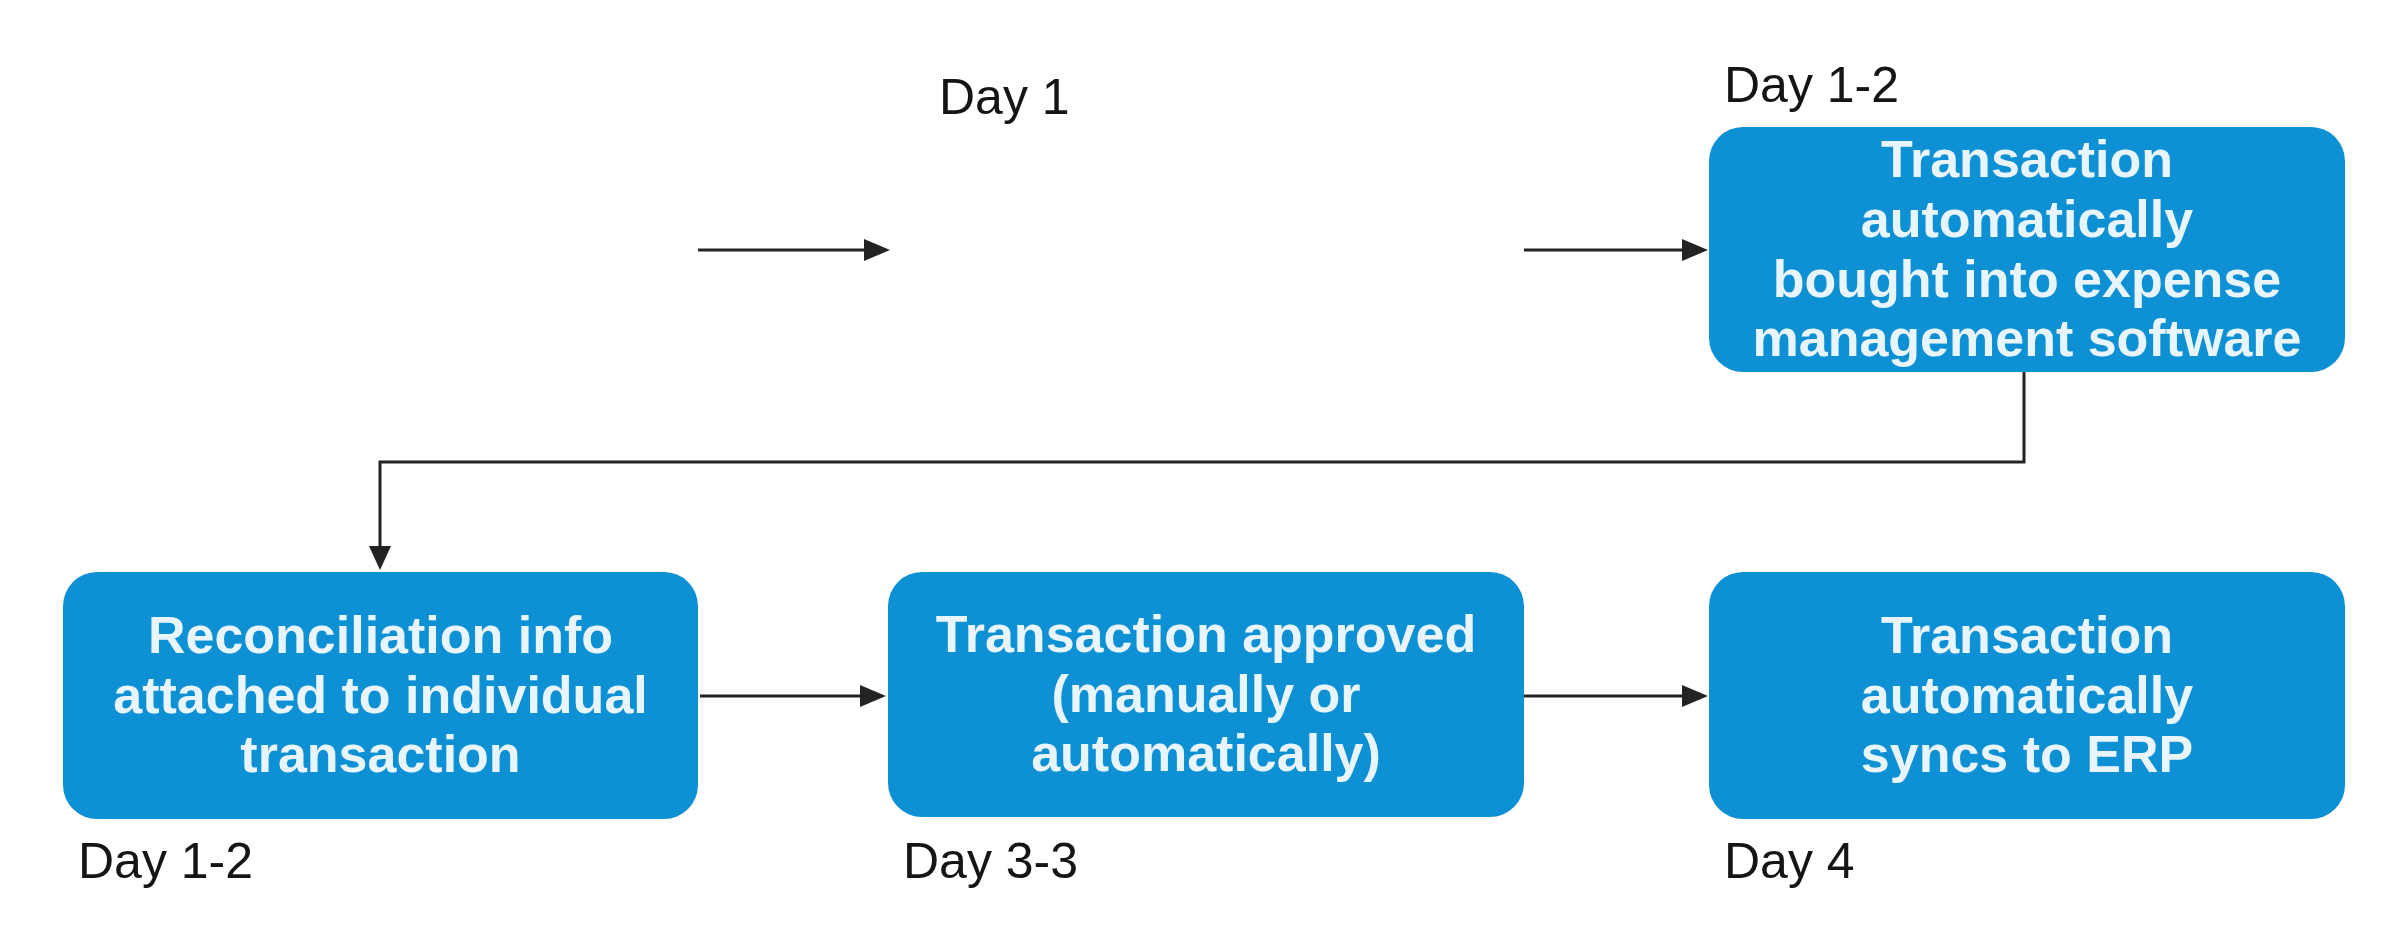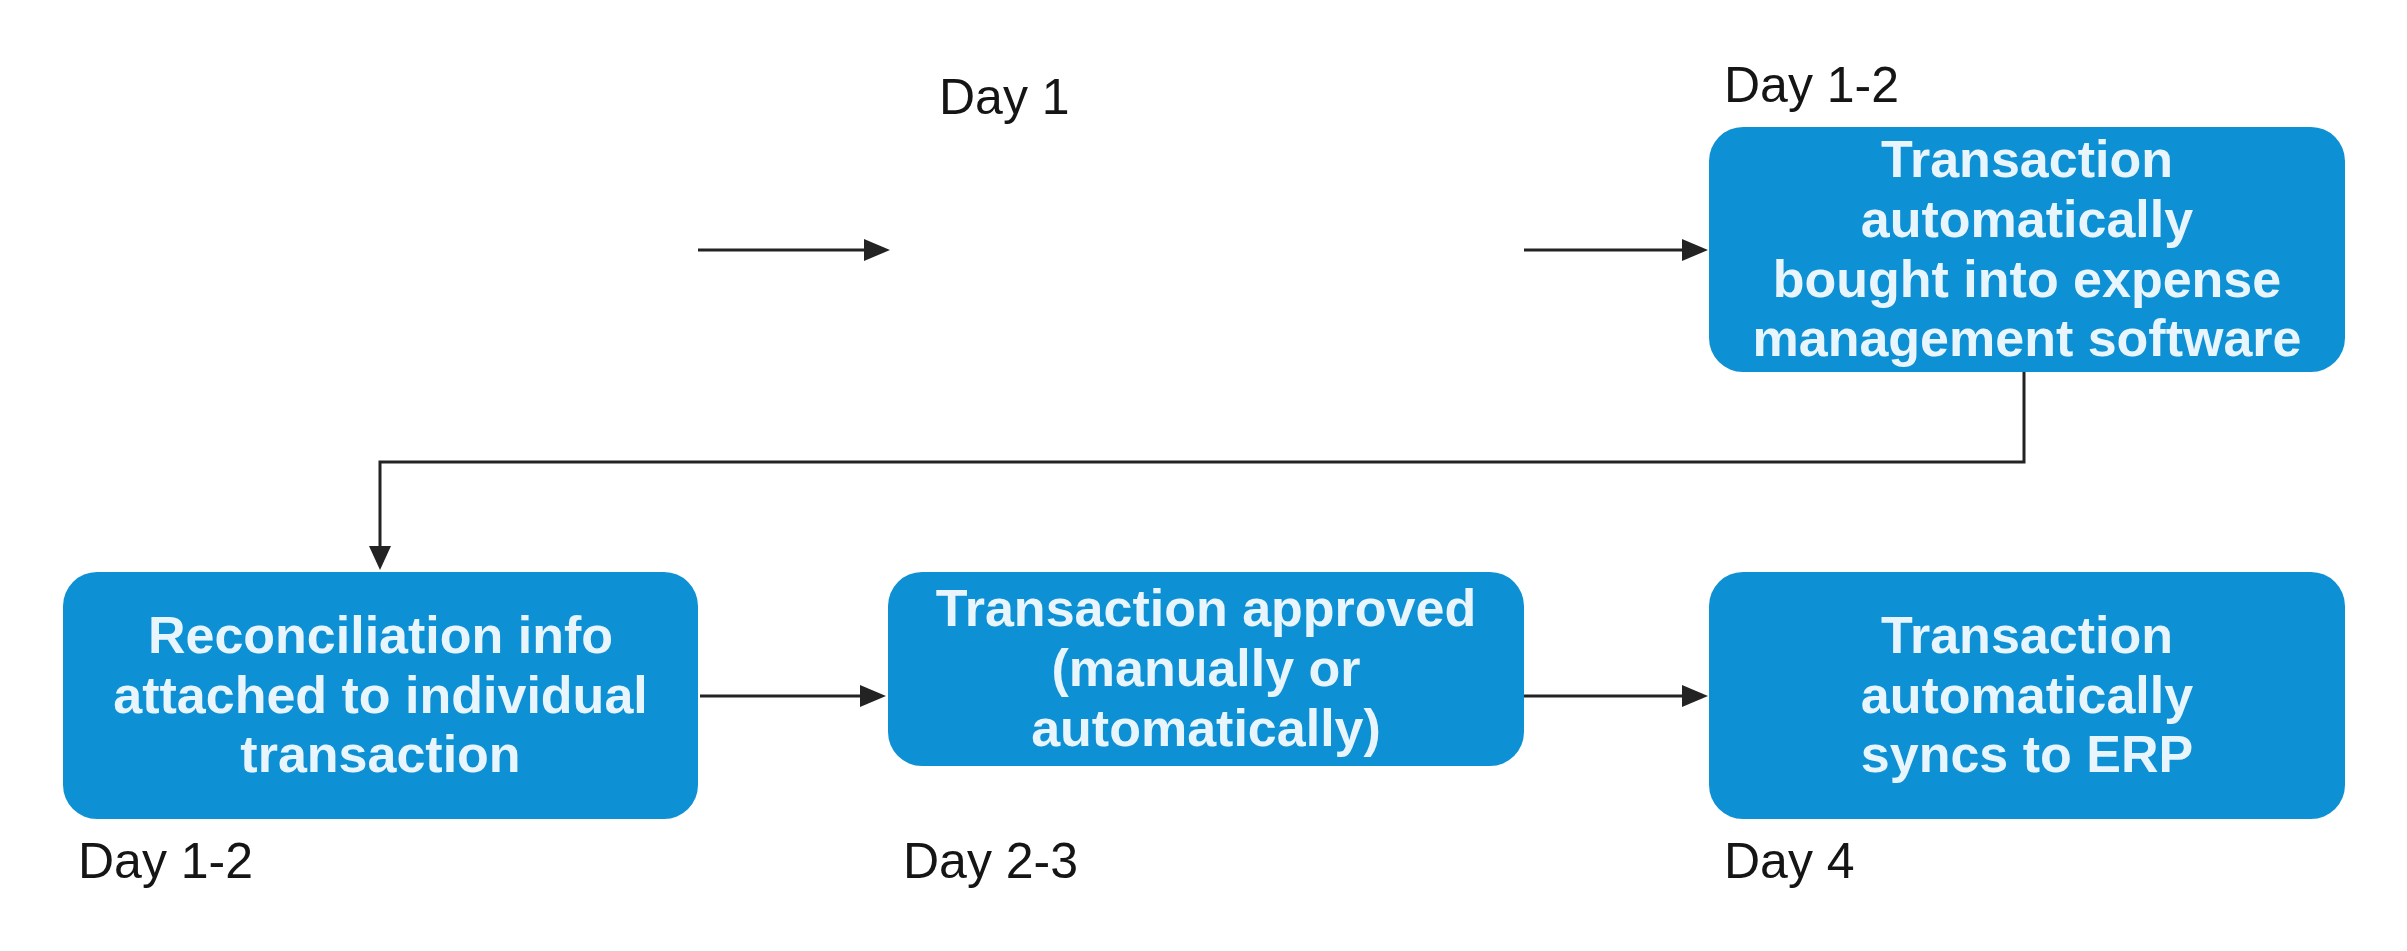--- a/index.html
+++ b/index.html
@@ -43,21 +43,21 @@
     font-weight: 700;
     line-height: 1.15;
     white-space: pre-line;
     padding: 0 8px;
     box-sizing: border-box;
   }
   .n1 { left: 63px;   top: 127px; width: 635px; height: 245px; }
   .n2 { left: 888px;  top: 127px; width: 636px; height: 245px; }
   .n3 { left: 1709px; top: 127px; width: 636px; height: 245px; }
   .n4 { left: 63px;   top: 572px; width: 635px; height: 247px; }
-  .n5 { left: 888px;  top: 572px; width: 636px; height: 194px; }
+  .n5 { left: 888px;  top: 572px; width: 636px; height: 245px; }
   .n6 { left: 1709px; top: 572px; width: 636px; height: 247px; }
   .day-label {
     position: absolute;
     color: var(--label, #151515);
     font-size: 50px;
     font-weight: 400;
     line-height: 1;
     white-space: nowrap;
   }
   .lab-top-2 { left: 903px;  top: 72px; margin-left: 36px; }
@@ -103,16 +103,16 @@
   <div class="node n4">Reconciliation info
 attached to individual
 transaction</div>
   <div class="node n5">Transaction approved
 (manually or
 automatically)</div>
   <div class="node n6">Transaction automatically
 syncs to ERP</div>
 
   <div class="day-label lab-bot-4">Day 1-2</div>
-  <div class="day-label lab-bot-5">Day 2-3</div>
+  <div class="day-label lab-bot-5">Day 3-3</div>
   <div class="day-label lab-bot-6">Day 4</div>
 
 </div>
 
 </body></html>

